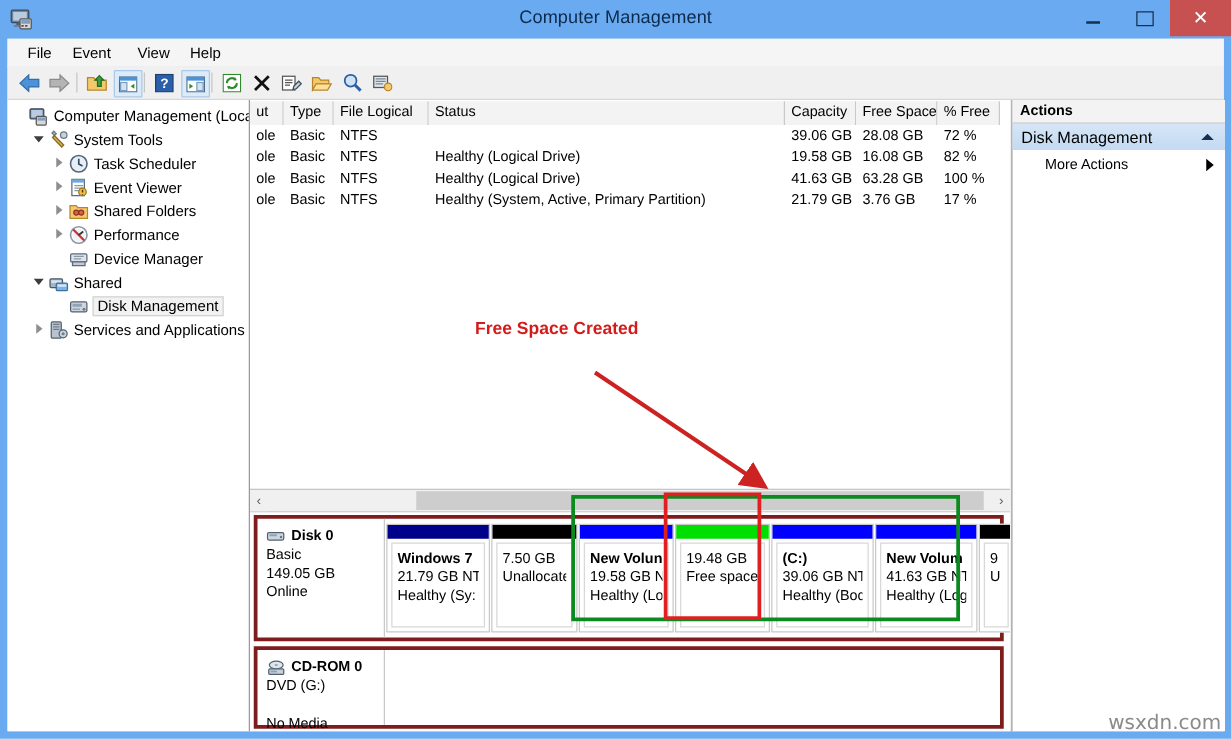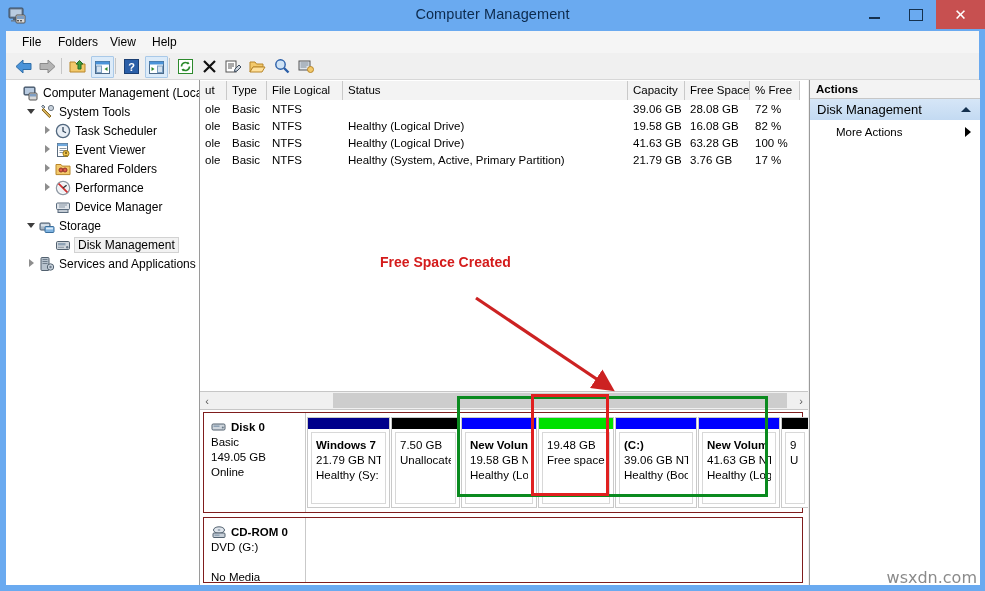--- a/index.html
+++ b/index.html
@@ -60,21 +60,21 @@
   .cell{position:absolute;top:0;height:17px;line-height:17px;font-size:11.5px;
     color:#000;overflow:hidden;white-space:nowrap;padding-left:5px;box-sizing:border-box;}
   
   .hscroll{position:absolute;left:0;width:608px;height:17px;background:#f0f0f0;
     border-top:1px solid #c6c6c6;border-bottom:1px solid #c6c6c6;}
   .sarrow{position:absolute;top:0;width:14px;height:17px;display:flex;align-items:center;
     justify-content:center;font-size:11px;color:#5a5a5a;background:#f0f0f0;cursor:default;}
   .sthumb{position:absolute;top:1px;height:15px;background:#cdcdcd;cursor:default;}
   
   .diskmap{position:absolute;left:0;width:608px;background:#fff;overflow:hidden;}
-  .diskrow{position:absolute;left:3px;background:#fff;border:1px solid #7f1d1d;box-sizing:border-box;}
+  .diskrow{position:absolute;left:3px;background:#fff;border:3px solid #7f1d1d;box-sizing:border-box;}
   .diskinfo{position:absolute;left:0;top:0;width:102px;height:100%;
     border-right:1px solid #c9c9c9;box-sizing:border-box;padding:6px 7px;}
   .diskinfo .dname{font-size:11.5px;font-weight:bold;color:#000;display:flex;align-items:center;}
   .diskinfo .dline{font-size:11.5px;color:#000;line-height:15px;}
   .parts{position:absolute;left:103px;top:4px;right:3px;bottom:4px;}
   .part{position:absolute;top:0;height:100%;box-sizing:border-box;
     border:1px solid #c9c9c9;background:#fff;cursor:default;}
   .pbar{position:absolute;left:0;top:0;width:100%;height:11px;}
   .pbody{position:absolute;left:3px;right:3px;top:14px;bottom:3px;
     border:1px solid #d8d8d8;background:#fff;padding:5px 4px;box-sizing:border-box;overflow:hidden;}
@@ -130,21 +130,21 @@
       <div class="winbtn close">
           <span class="glyph-close">✕</span>
         </div>
     </div>
   </div>
 
   <div class="client">
 
     <div class="menubar">
       <div class="menu-item" style="left:10px">File</div>
-      <div class="menu-item" style="left:46px">Folders</div>
+      <div class="menu-item" style="left:46px">Event</div>
       <div class="menu-item" style="left:98px">View</div>
       <div class="menu-item" style="left:140px">Help</div>
     </div>
 
     <div class="toolbar">
       <div class="tb" style="left:7px">
         <svg width="17" height="15" viewBox="0 0 17 15">
             <path d="M8 1 L1 7.5 L8 14 L8 10.5 L16 10.5 L16 4.5 L8 4.5 Z" fill="#4a93d9" stroke="#2f6ea8"></path>
           </svg>
       </div>
@@ -294,21 +294,21 @@
             <span class="lbl">Device Manager</span>
           </div>
           <div class="tnode" style="top: 136px; left: 20px;">
             <span class="exp open"></span>
             <svg width="16" height="16" viewBox="0 0 16 16" class="ticon">
               <rect x="1" y="5" width="10" height="7" rx="1" fill="#a8b6c4" stroke="#49596b"></rect>
               <rect x="2" y="6.2" width="8" height="2.2" fill="#d8e1ea"></rect>
               <rect x="6" y="8.5" width="9" height="6" rx="1" fill="#7fb3e0" stroke="#3a6f9e"></rect>
               <rect x="7" y="9.6" width="7" height="1.8" fill="#dceaf7"></rect>
             </svg>
-            <span class="lbl">Storage</span>
+            <span class="lbl">Shared</span>
           </div>
           <div class="tnode sel" style="top: 155px; left: 36px;">
             <span class="exp"></span>
             <svg width="16" height="16" viewBox="0 0 16 16" class="ticon">
               <rect x="1.5" y="4.5" width="13" height="8" rx="1.2" fill="#cfd6dd" stroke="#52616f"></rect>
               <rect x="3" y="6" width="7.5" height="2.4" fill="#8fa3b6"></rect>
               <circle cx="12.2" cy="10.3" r="1.2" fill="#6a7a8a"></circle>
               <path d="M3 10.3h6" stroke="#8a98a6"></path>
             </svg>
             <span class="lbl">Disk Management</span>

